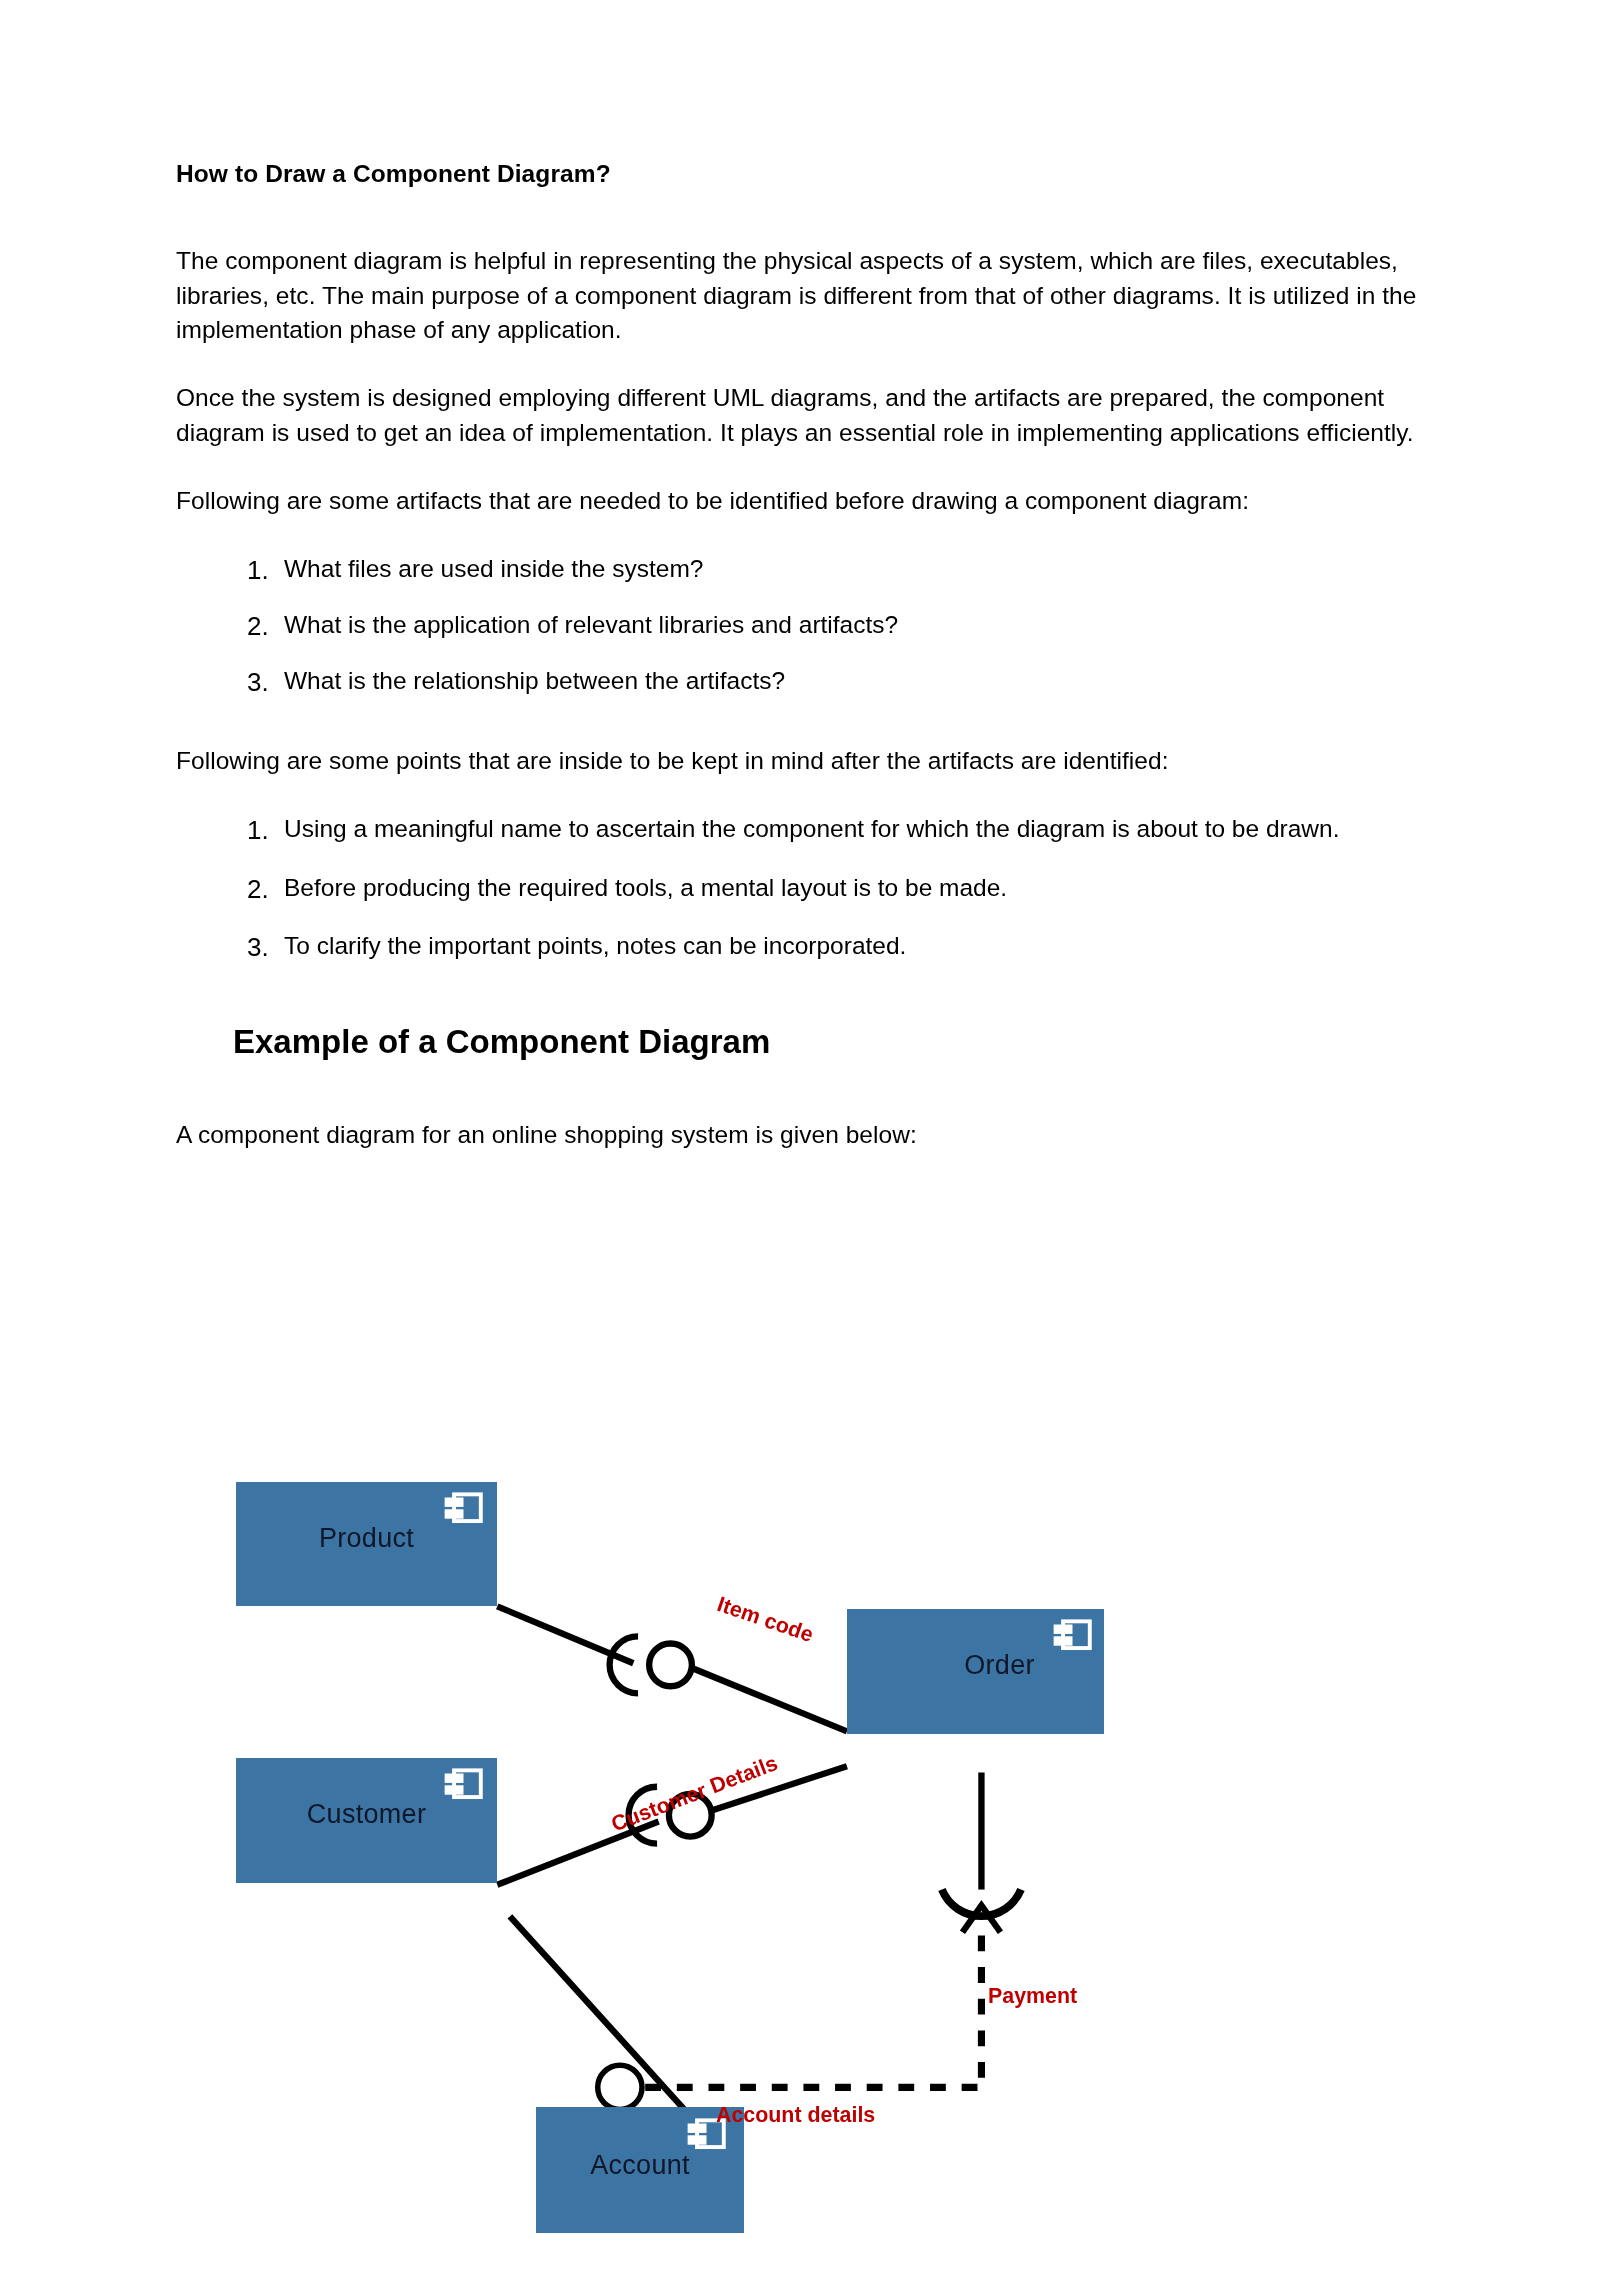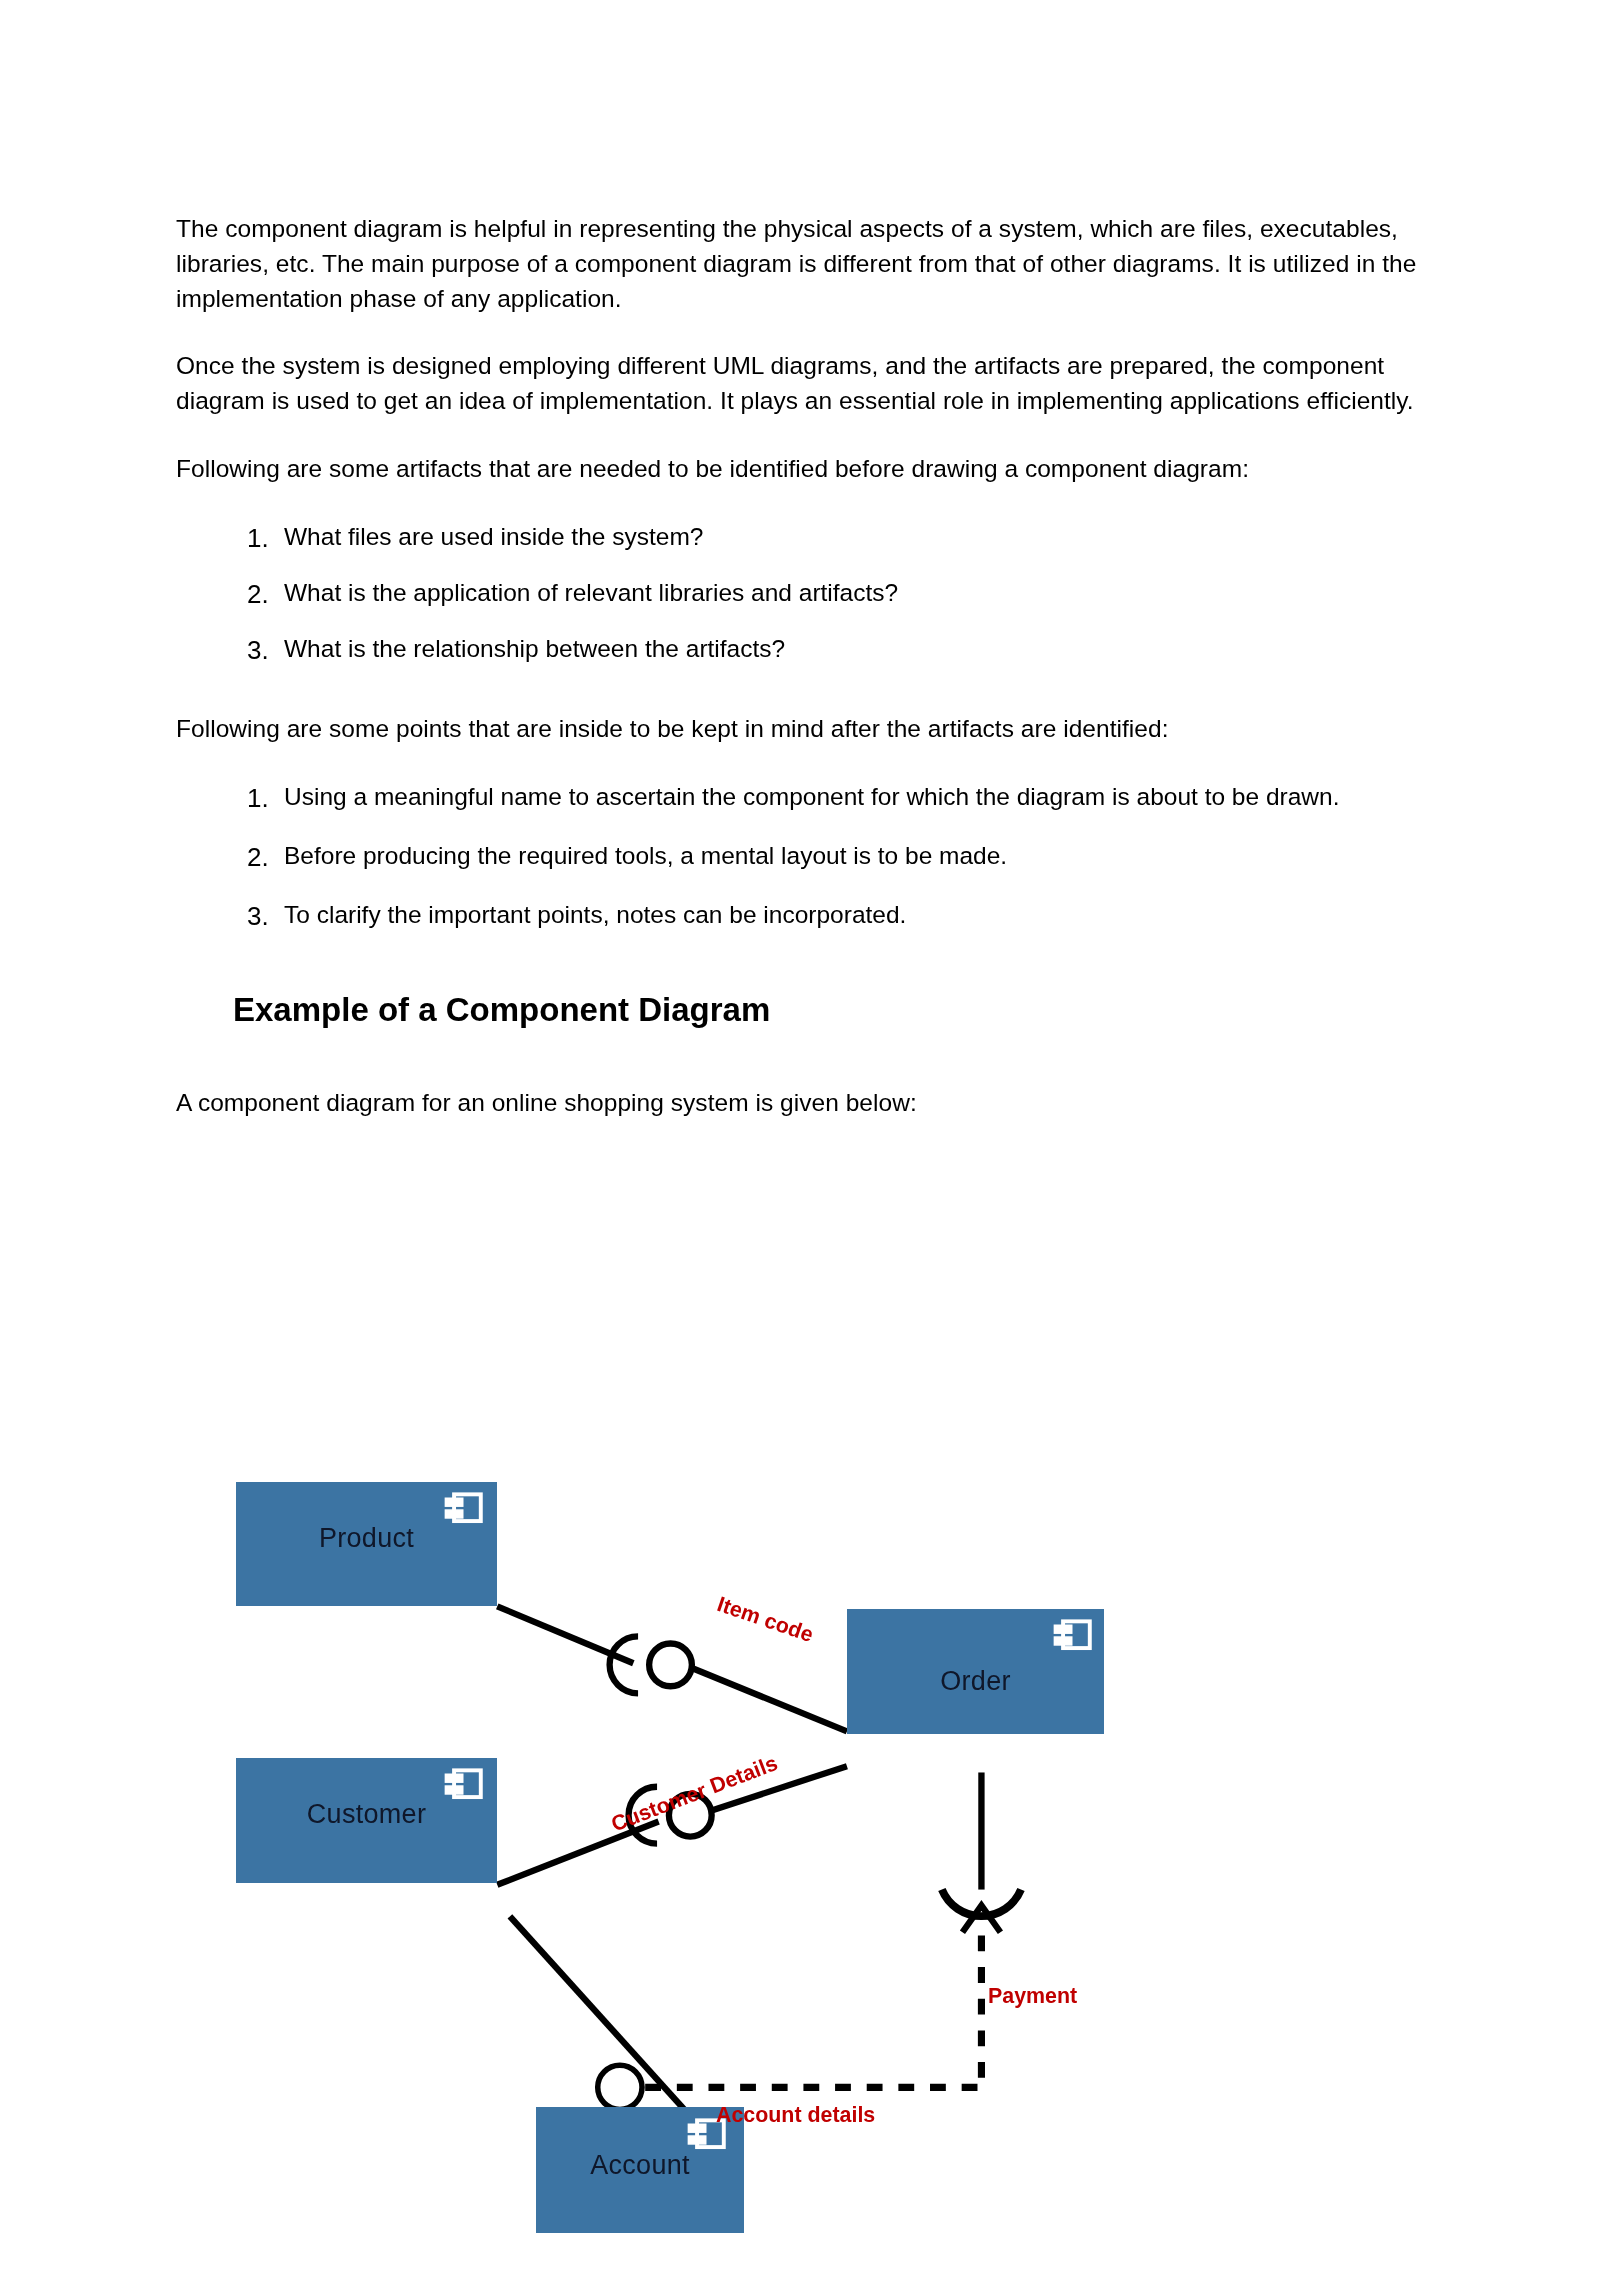--- a/index.html
+++ b/index.html
@@ -124,20 +124,21 @@
     font-family: "Liberation Sans", sans-serif;
   }
 </style>
 </head>
 <body>
 
 <div class="page">
 
   <div class="content">
 
+    <h1 class="doc-heading">How to Draw a Component Diagram?</h1>
 
     <div class="spacer-lg"></div>
 
     <p class="para">The component diagram is helpful in representing the physical aspects of a system, which are files, executables, libraries, etc. The main purpose of a component diagram is different from that of other diagrams. It is utilized in the implementation phase of any application.</p>
 
     <div class="spacer-md"></div>
 
     <p class="para">Once the system is designed employing different UML diagrams, and the artifacts are prepared, the component diagram is used to get an idea of implementation. It plays an essential role in implementing applications efficiently.</p>
 
     <div class="spacer-md"></div>
@@ -282,21 +283,21 @@
     </div>
 
     <div class="comp-box" style="left:657px; top:153px; width:257px; height:125px;">
       <div class="comp-icon" style="right:11px; top:9.5px;">
         <svg width="41" height="33" viewBox="0 0 52 42">
           <rect x="14" y="3" width="34" height="34" fill="none" stroke="#ffffff" stroke-width="5"></rect>
           <rect x="3" y="8" width="22" height="10" fill="#ffffff" stroke="#ffffff" stroke-width="2"></rect>
           <rect x="3" y="23" width="22" height="10" fill="#ffffff" stroke="#ffffff" stroke-width="2"></rect>
         </svg>
       </div>
-      <div class="comp-label" style="top:57px;">Order</div>
+      <div class="comp-label" style="top:41px;padding-left:24px;">Order</div>
     </div>
 
     <div class="comp-box" style="left:46px; top:302px; width:261px; height:125px;">
       <div class="comp-icon" style="right:12.7px; top:9.5px;">
         <svg width="41" height="33" viewBox="0 0 52 42">
           <rect x="14" y="3" width="34" height="34" fill="none" stroke="#ffffff" stroke-width="5"></rect>
           <rect x="3" y="8" width="22" height="10" fill="#ffffff" stroke="#ffffff" stroke-width="2"></rect>
           <rect x="3" y="23" width="22" height="10" fill="#ffffff" stroke="#ffffff" stroke-width="2"></rect>
         </svg>
       </div>

